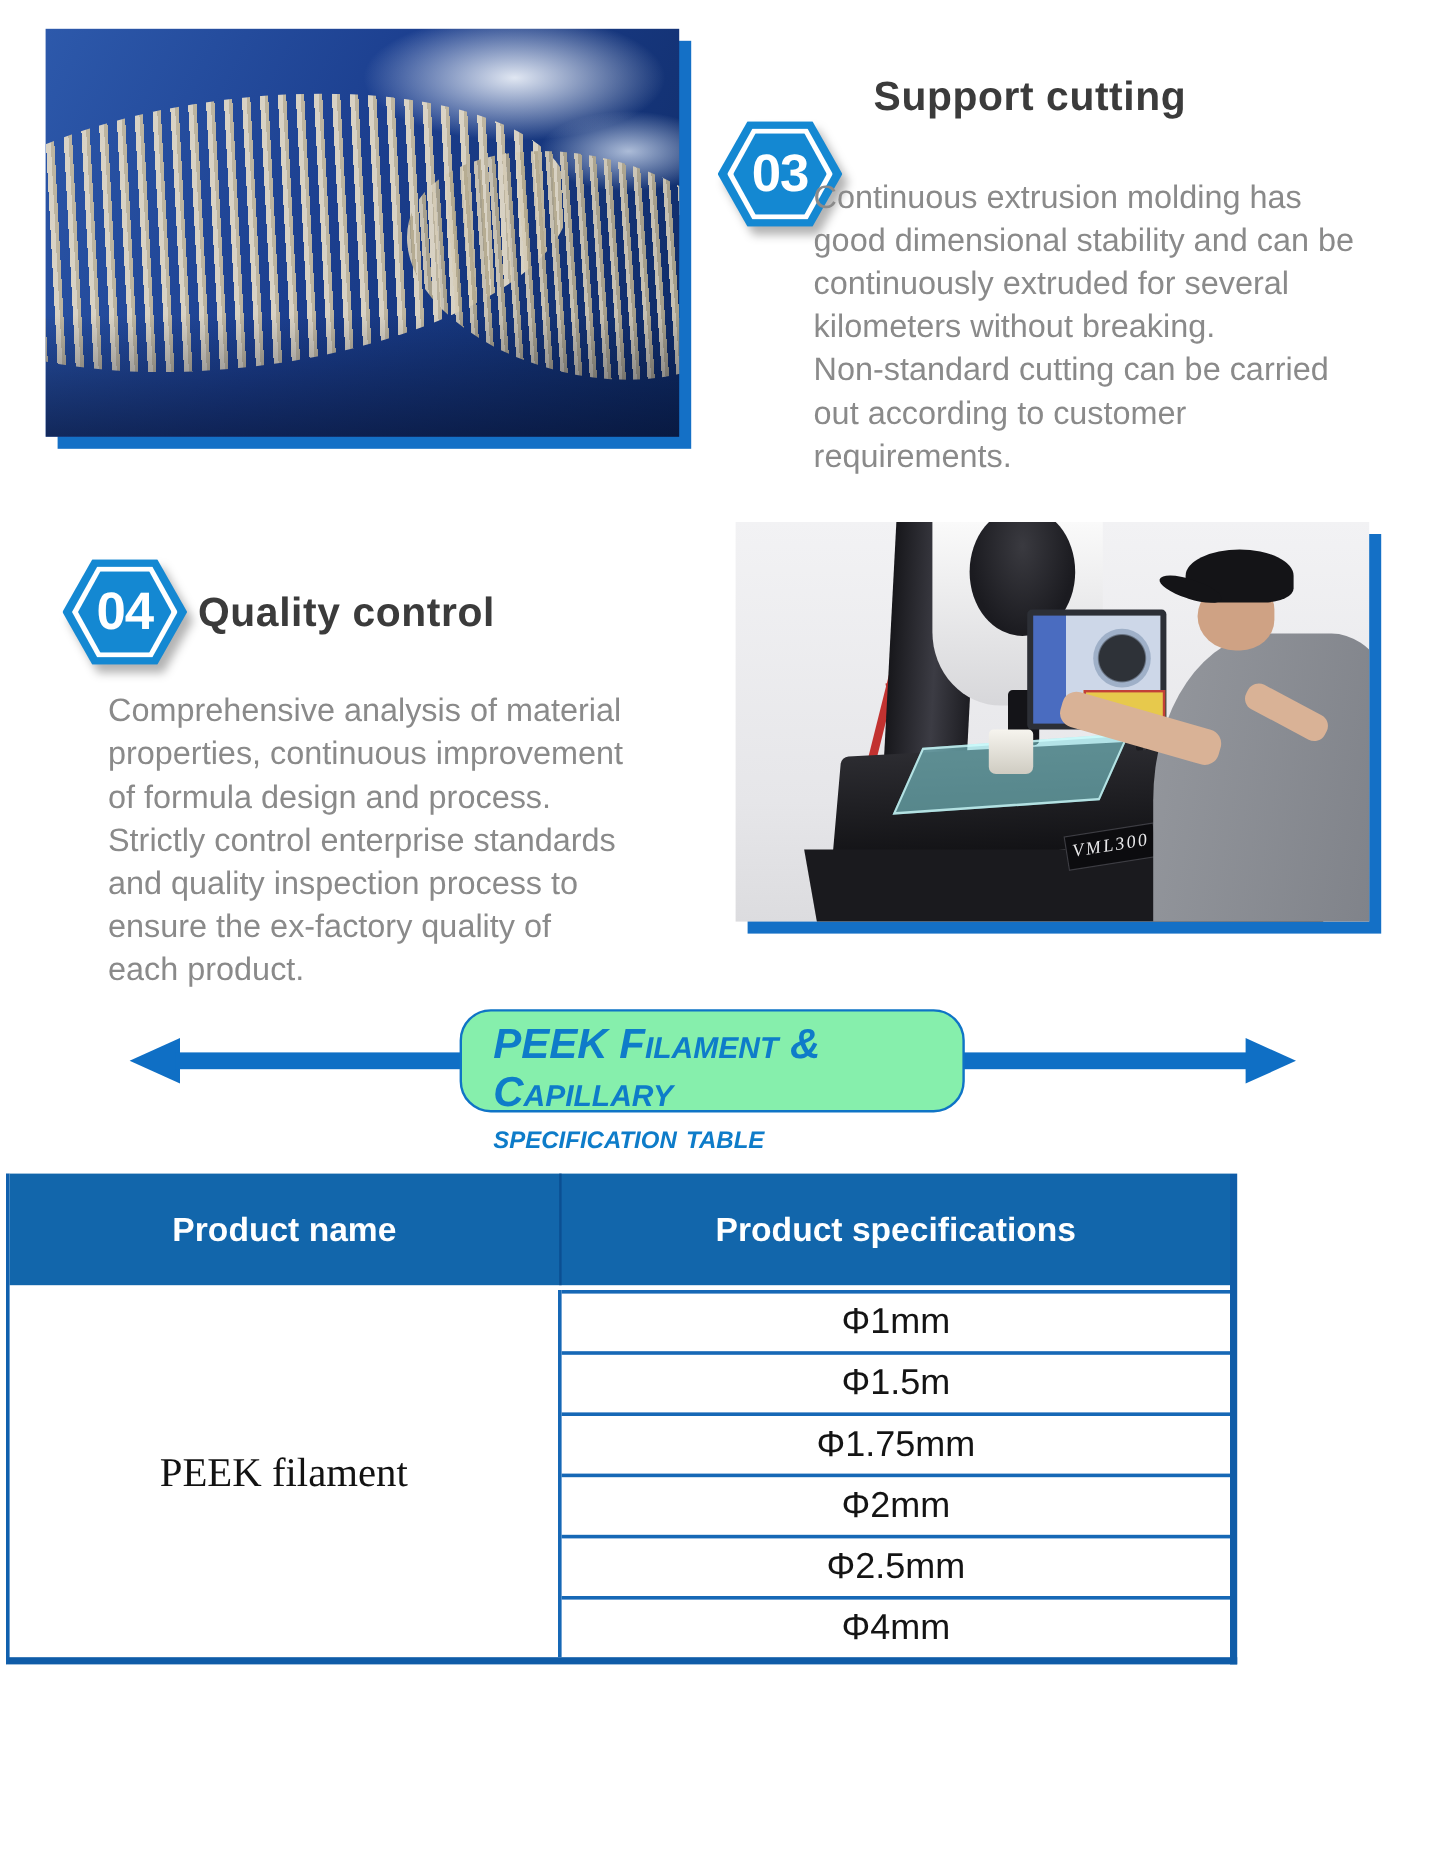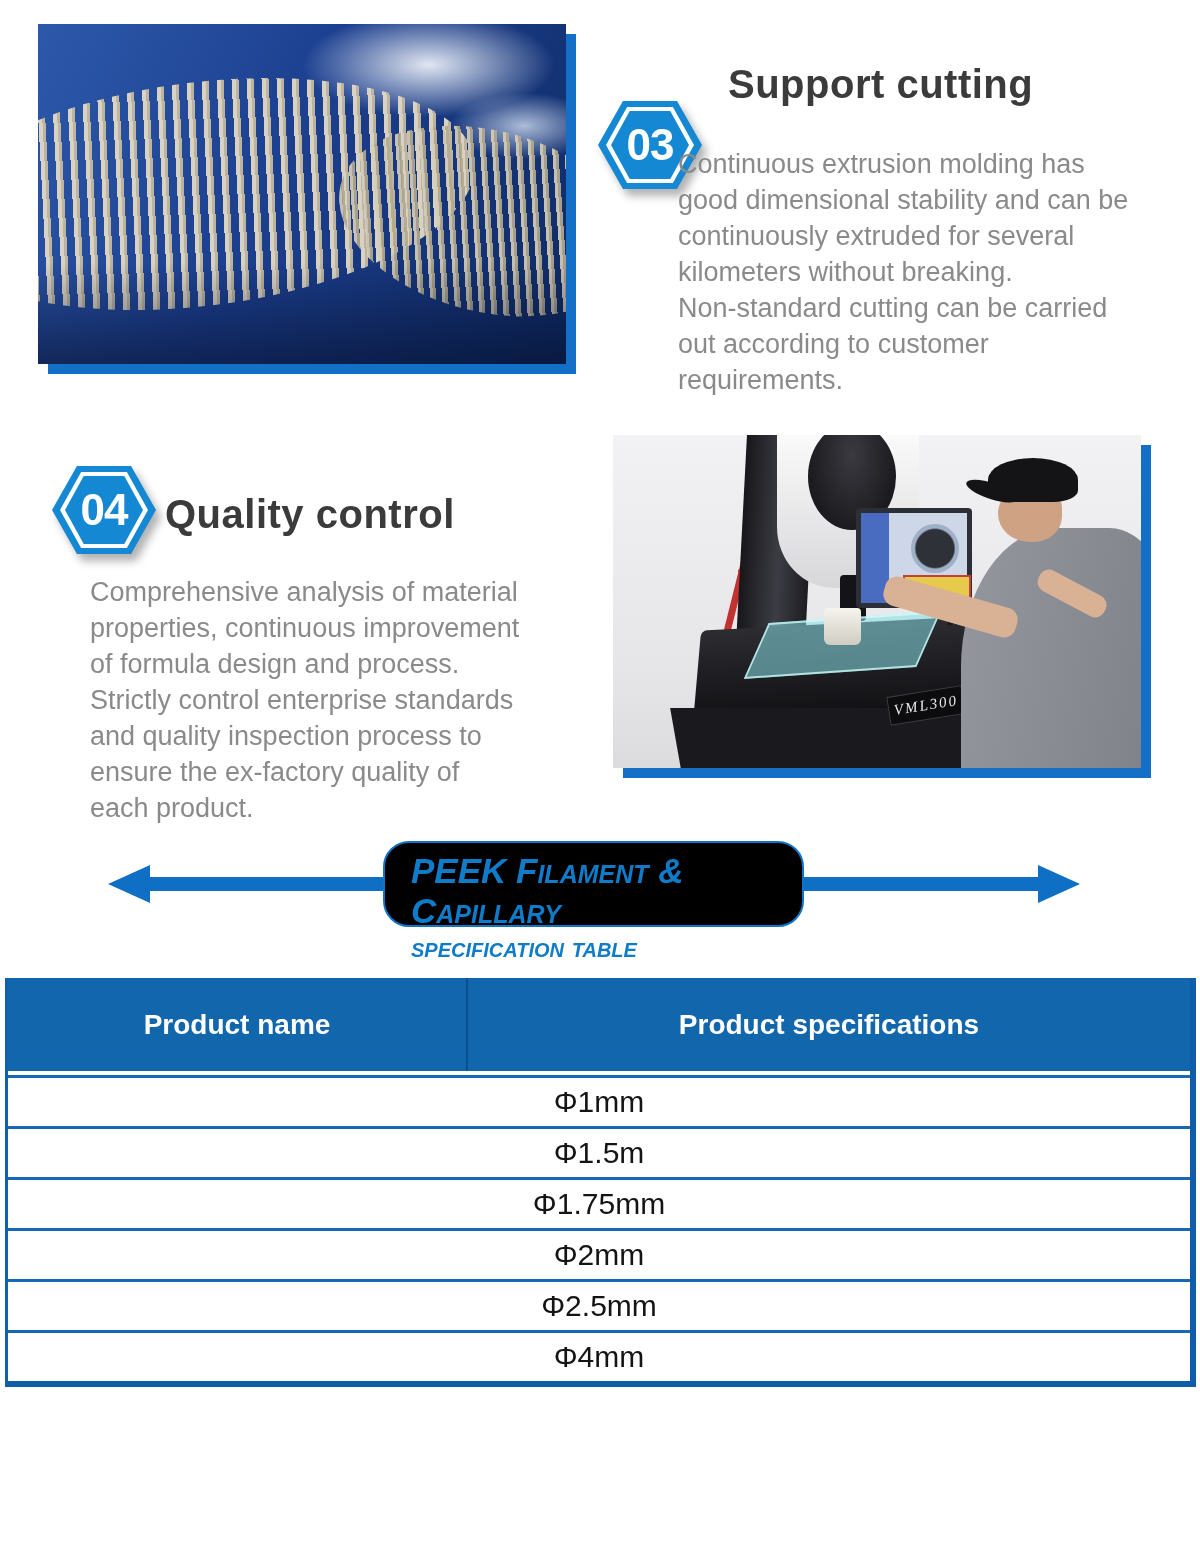--- a/index.html
+++ b/index.html
@@ -67,35 +67,35 @@
   
   .badge { position:absolute; width:104px; height:88px; filter:drop-shadow(5px 7px 4px rgba(0,0,0,0.30)); }
   .hex { position:absolute; clip-path:polygon(24% 0%, 76% 0%, 100% 50%, 76% 100%, 24% 100%, 0% 50%); }
   .hex-outer { inset:0; background:#1488d2; }
   .hex-ring  { inset:6px 8px; background:#ffffff; }
   .hex-inner { inset:10px 13px; background:#1488d2; }
   .badge-num { position:absolute; inset:0; display:flex; align-items:center; justify-content:center;
     color:#ffffff; font-size:44px; font-weight:bold; letter-spacing:-1px; }
 
   
-  .sec-title { position:absolute; font-size:40px; font-weight:bold; color:#3b3b3b; letter-spacing:0.5px; }
+  .sec-title { position:absolute; font-size:34px; font-weight:bold; color:#3b3b3b; letter-spacing:0.5px; }
   .sec-body  { position:absolute; font-size:27px; line-height:36px; color:#8a8a8a; white-space:pre-line; width:560px; }
 
   
   .arrow-shaft { position:absolute; height:14px; background:#0f6fc5; }
   .arrow-head  { position:absolute; width:0; height:0; border-top:19px solid transparent; border-bottom:19px solid transparent; }
   .arrow-head.left  { border-right:42px solid #0f6fc5; }
   .arrow-head.right { border-left:42px solid #0f6fc5; }
   .banner-box { position:absolute; left:383px; top:841px; width:421px; height:86px; box-sizing:border-box;
-    background:#000000; border:2px solid #0f74c6; border-radius:26px; padding:8px 0 0 26px; }
+    background:#86efac; border:2px solid #0f74c6; border-radius:26px; padding:8px 0 0 26px; }
   .banner-line1 { font-size:35px; color:#0e7cc9; font-style:italic; font-weight:bold; font-variant:small-caps; line-height:40px; }
   .banner-line2 { font-size:28px; color:#0e7cc9; font-style:italic; font-weight:bold; font-variant:small-caps; line-height:34px; }
 
   
-  .spec-table { position:absolute; left:5px; top:978px; width:1191px; box-sizing:border-box;
+  .spec-table { position:absolute; left:5px; top:978px; width:1026px; box-sizing:border-box;
     border-left:3px solid #1060ae; border-right:6px solid #0f5ca8; border-bottom:6px solid #0f5ca8; }
   .table-header { display:flex; height:93px; background:#1266ab; }
   .th { display:flex; align-items:center; justify-content:center; color:#ffffff; font-size:28px; font-weight:bold; }
   .th.c1 { width:460px; border-right:2px solid #0b4f92; box-sizing:border-box; }
   .th.c2 { flex:1; }
   .table-body { display:flex; margin-top:4px; }
   .col-product { width:460px; border-right:3px solid #1668b6; box-sizing:border-box;
     display:flex; align-items:center; justify-content:center;
     font-family:"Liberation Serif", serif; font-size:34px; color:#121212; }
   .col-specs { flex:1; }
@@ -180,20 +180,21 @@
     <div class="banner-line1">PEEK Filament &amp; Capillary</div>
     <div class="banner-line2">specification table</div>
   </div>
 
   <div class="spec-table">
     <div class="table-header">
       <div class="th c1">Product name</div>
       <div class="th c2">Product specifications</div>
     </div>
     <div class="table-body">
+      <div class="col-product">PEEK filament</div>
       <div class="col-specs">
         <div class="spec-row">Φ1mm</div>
         <div class="spec-row">Φ1.5m</div>
         <div class="spec-row">Φ1.75mm</div>
         <div class="spec-row">Φ2mm</div>
         <div class="spec-row">Φ2.5mm</div>
         <div class="spec-row">Φ4mm</div>
       </div>
     </div>
   </div>

